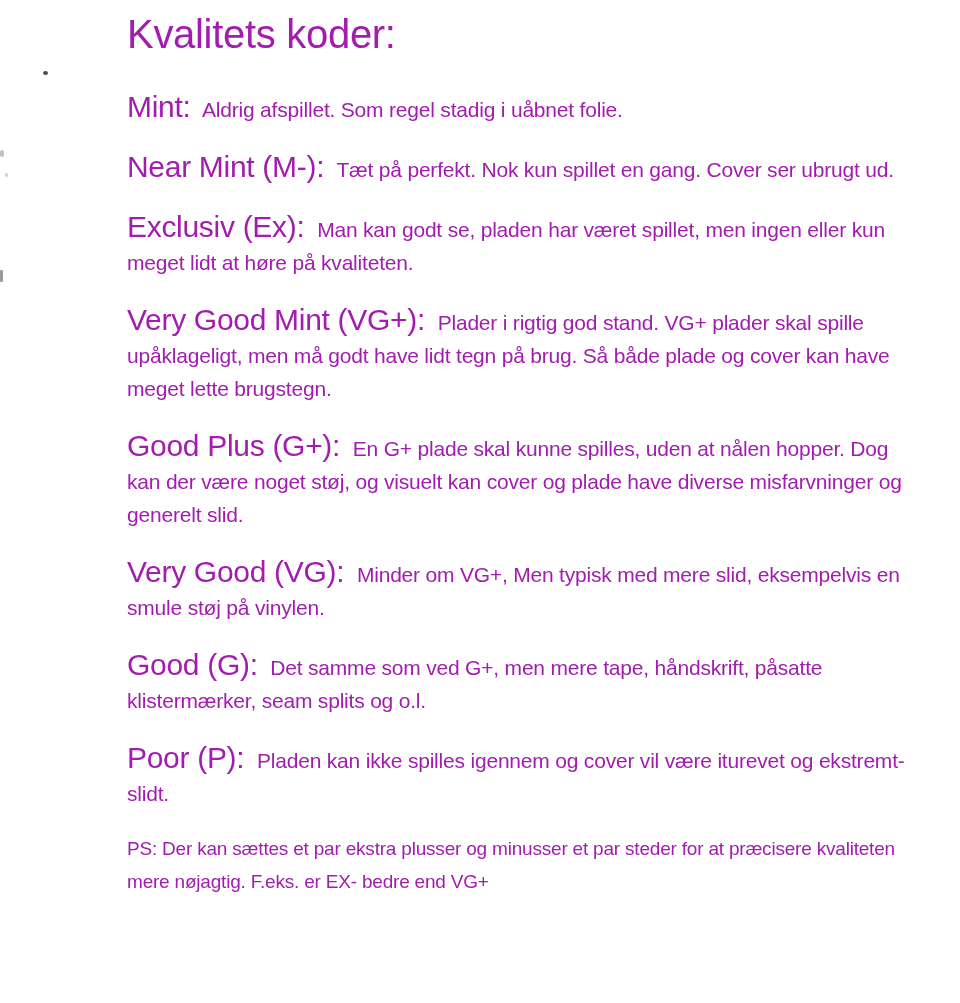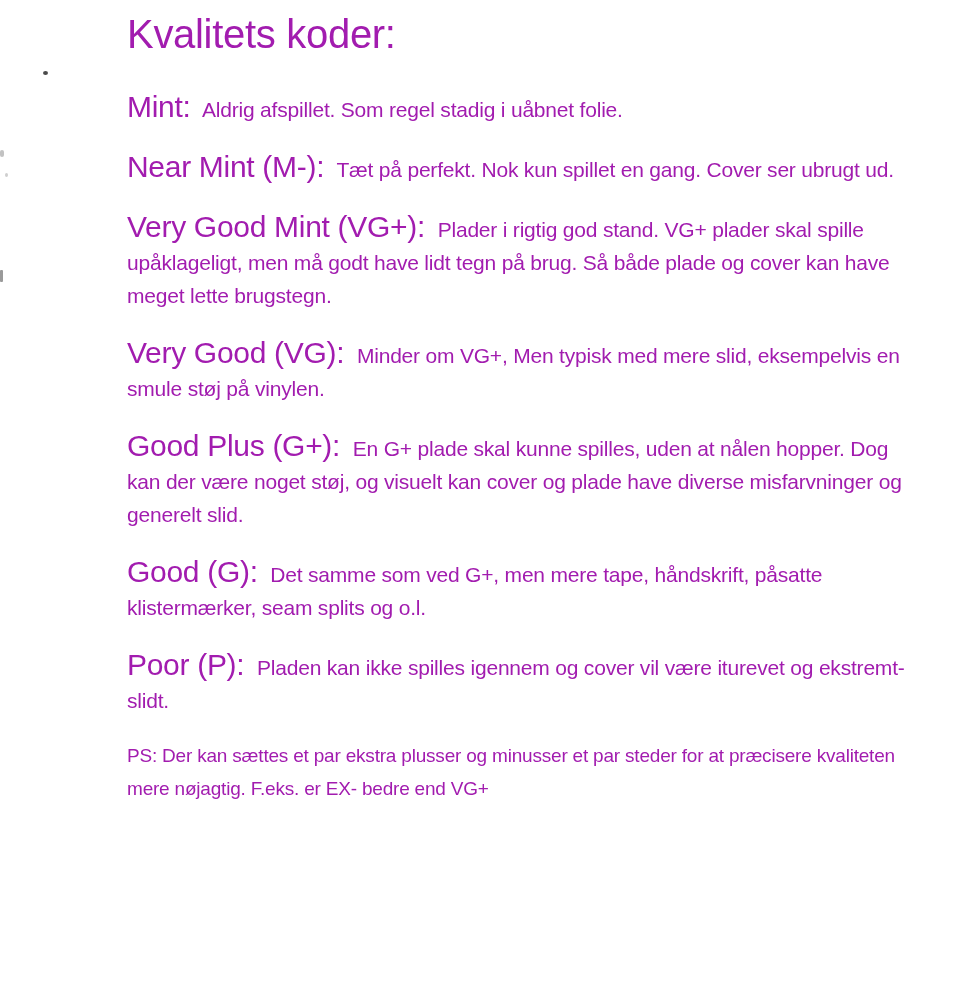--- a/index.html
+++ b/index.html
@@ -69,34 +69,38 @@
   <p class="entry">
     <span class="term">Mint:</span>
     <span class="desc">Aldrig afspillet. Som regel stadig i uåbnet folie.</span>
   </p>
 
   <p class="entry">
     <span class="term">Near Mint (M-):</span>
     <span class="desc">Tæt på perfekt. Nok kun spillet en gang. Cover ser ubrugt ud.</span>
   </p>
 
+  <p class="entry">
+    <span class="term">Exclusiv (Ex):</span>
+    <span class="desc">Man kan godt se, pladen har været spillet, men ingen eller kun meget lidt at høre på kvaliteten.</span>
+  </p>
 
   <p class="entry">
     <span class="term">Very Good Mint (VG+):</span>
     <span class="desc">Plader i rigtig god stand. VG+ plader skal spille upåklageligt, men må godt have lidt tegn på brug. Så både plade og cover kan have meget lette brugstegn.</span>
   </p>
 
   <p class="entry">
-    <span class="term">Very Good (VG):</span>
-    <span class="desc">Minder om VG+, Men typisk med mere slid, eksempelvis en smule støj på vinylen.</span>
+    <span class="term">Good Plus (G+):</span>
+    <span class="desc">En G+ plade skal kunne spilles, uden at nålen hopper. Dog kan der være noget støj, og visuelt kan cover og plade have diverse misfarvninger og generelt slid.</span>
   </p>
 
   <p class="entry">
-    <span class="term">Good Plus (G+):</span>
-    <span class="desc">En G+ plade skal kunne spilles, uden at nålen hopper. Dog kan der være noget støj, og visuelt kan cover og plade have diverse misfarvninger og generelt slid.</span>
+    <span class="term">Very Good (VG):</span>
+    <span class="desc">Minder om VG+, Men typisk med mere slid, eksempelvis en smule støj på vinylen.</span>
   </p>
 
   <p class="entry">
     <span class="term">Good (G):</span>
     <span class="desc">Det samme som ved G+, men mere tape, håndskrift, påsatte klistermærker, seam splits og o.l.</span>
   </p>
 
 
   <p class="entry">
     <span class="term">Poor (P):</span>

